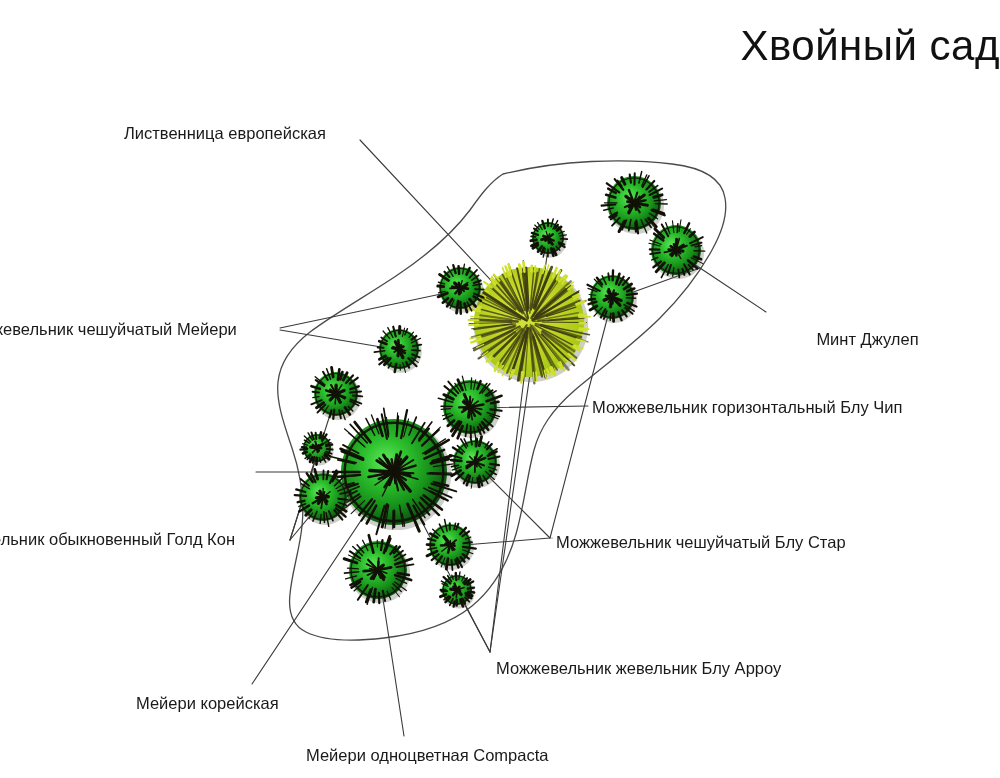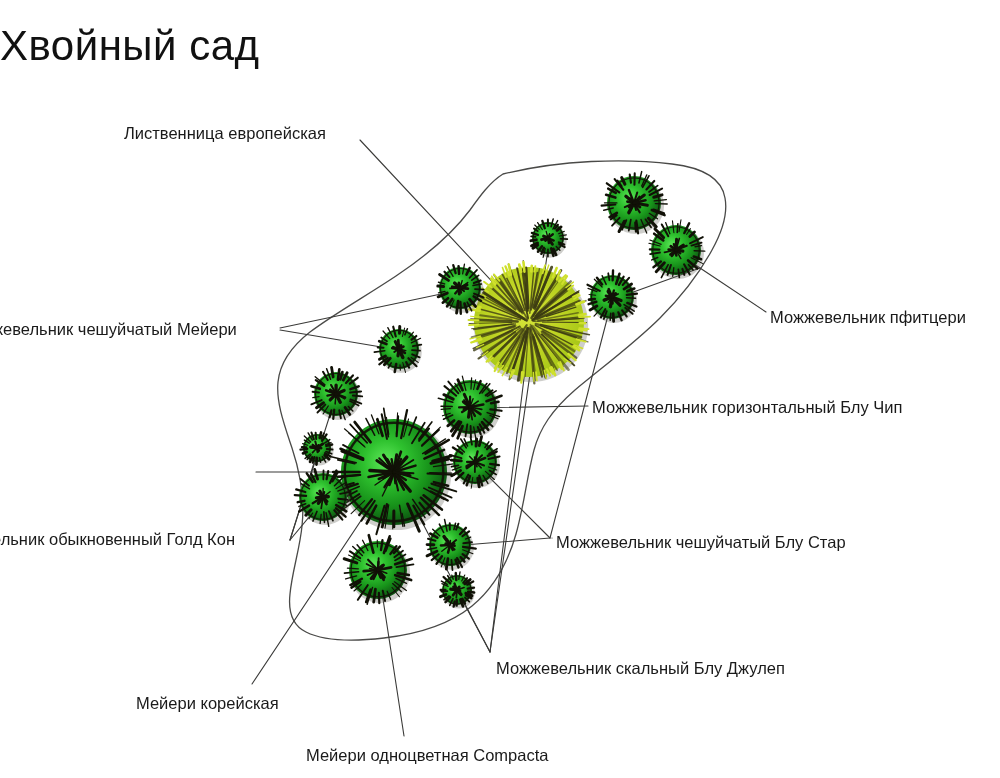--- a/index.html
+++ b/index.html
@@ -15,21 +15,21 @@
     width: 1000px;
     height: 778px;
     background: #ffffff;
     overflow: hidden;
   }
   #plan-title {
     position: absolute;
     left: 0;
     top: 22px;
     width: 1000px;
-    text-align: left;
+    text-align: right;
     font-size: 42px;
     font-weight: 400;
     color: #111111;
     letter-spacing: 0.5px;
     white-space: nowrap;
   }
   svg.layer {
     position: absolute;
     left: 0;
     top: 0;
@@ -1022,20 +1022,20 @@
           <line x1="378" y1="570" x2="383.38437570888965" y2="565.0688648205067" stroke="#111107" stroke-width="3.13" stroke-linecap="round"></line>
           <line x1="378" y1="570" x2="382.50669834606737" y2="565.8038702992305" stroke="#111107" stroke-width="3.31" stroke-linecap="round"></line>
           <line x1="378" y1="570" x2="391.1601848758127" y2="567.3271766745779" stroke="#111107" stroke-width="2.69" stroke-linecap="round"></line>
         </g>
       </g>
   </svg>
 
   <div class="label" style="left:124px; top:122px;">Лиственница европейская</div>
   <div class="label" style="left:-8px;  top:318px;">жевельник чешуйчатый Мейери</div>
   <div class="label" style="left:-8px;  top:528px;">ельник обыкновенный Голд Кон</div>
-  <div class="label" style="left:770px; top:306px;">Можжевельник пфитцери</div>
+  <div class="label" style="left:770px; top:328px; width:195px; text-align:center;">Минт Джулеп</div>
   <div class="label" style="left:592px; top:396px;">Можжевельник горизонтальный Блу Чип</div>
   <div class="label" style="left:556px; top:531px;">Можжевельник чешуйчатый Блу Стар</div>
-  <div class="label" style="left:496px; top:657px;">Можжевельник скальный Блу Джулеп</div>
+  <div class="label" style="left:496px; top:657px;">Можжевельник жевельник Блу Арроу</div>
   <div class="label" style="left:136px; top:692px;">Мейери корейская</div>
   <div class="label" style="left:306px; top:744px;">Мейери одноцветная  Compacta</div>
 
 </div>
 
 </body></html>

